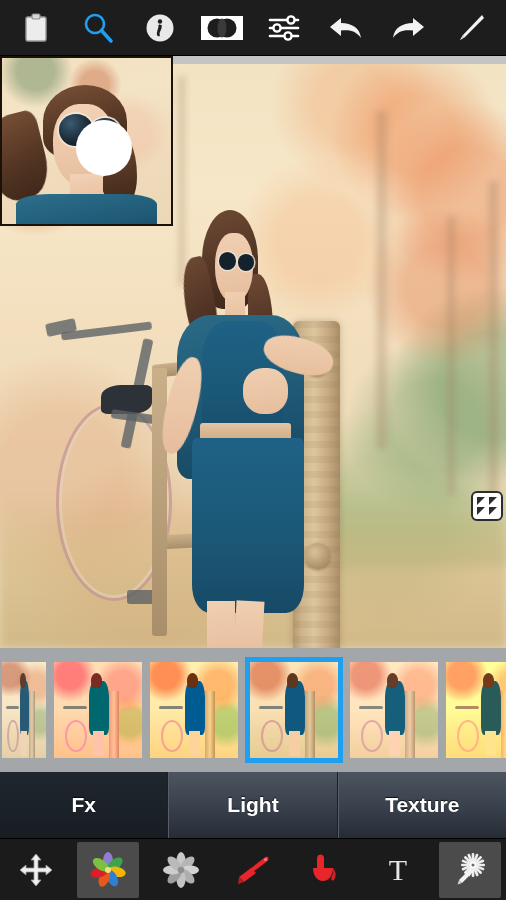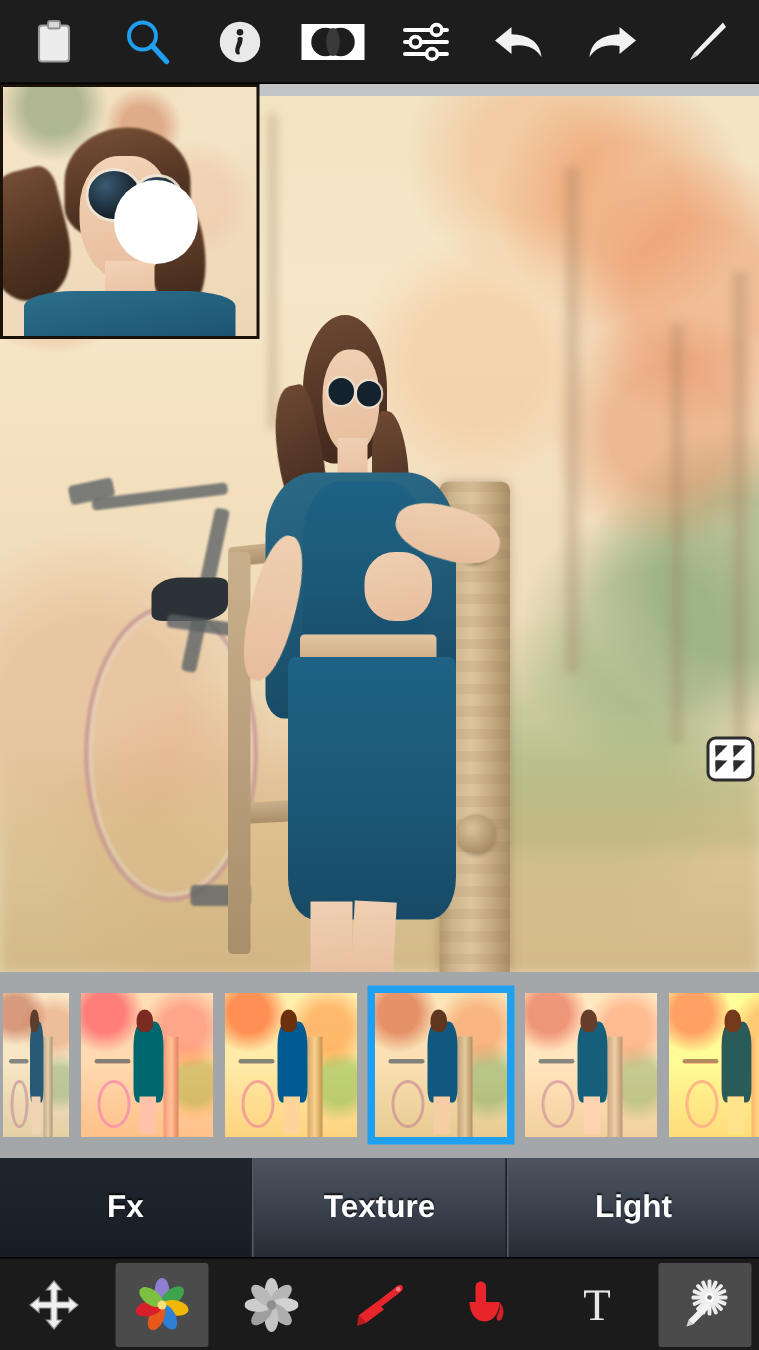--- a/index.html
+++ b/index.html
@@ -440,24 +440,24 @@
           <div class="tbars"></div>
       </div>
     </div>
   </div>
 
   <div class="tabs">
     <div class="tab active">
       <span>Fx</span>
     </div>
     <div class="tab">
+      <span>Light</span>
+    </div>
+    <div class="tab">
       <span>Texture</span>
-    </div>
-    <div class="tab">
-      <span>Light</span>
     </div>
   </div>
 
   <div class="bottombar">
 
     <div class="bbtn">
       <svg width="34" height="34" viewBox="0 0 34 34">
         <path d="M17 1l5 6h-3v8h8v-3l6 5-6 5v-3h-8v8h3l-5 6-5-6h3v-8H7v3l-6-5 6-5v3h8V7h-3z" fill="#f0f0f0" stroke="#9a9a9a" stroke-width="0.8"></path>
       </svg>
     </div>

